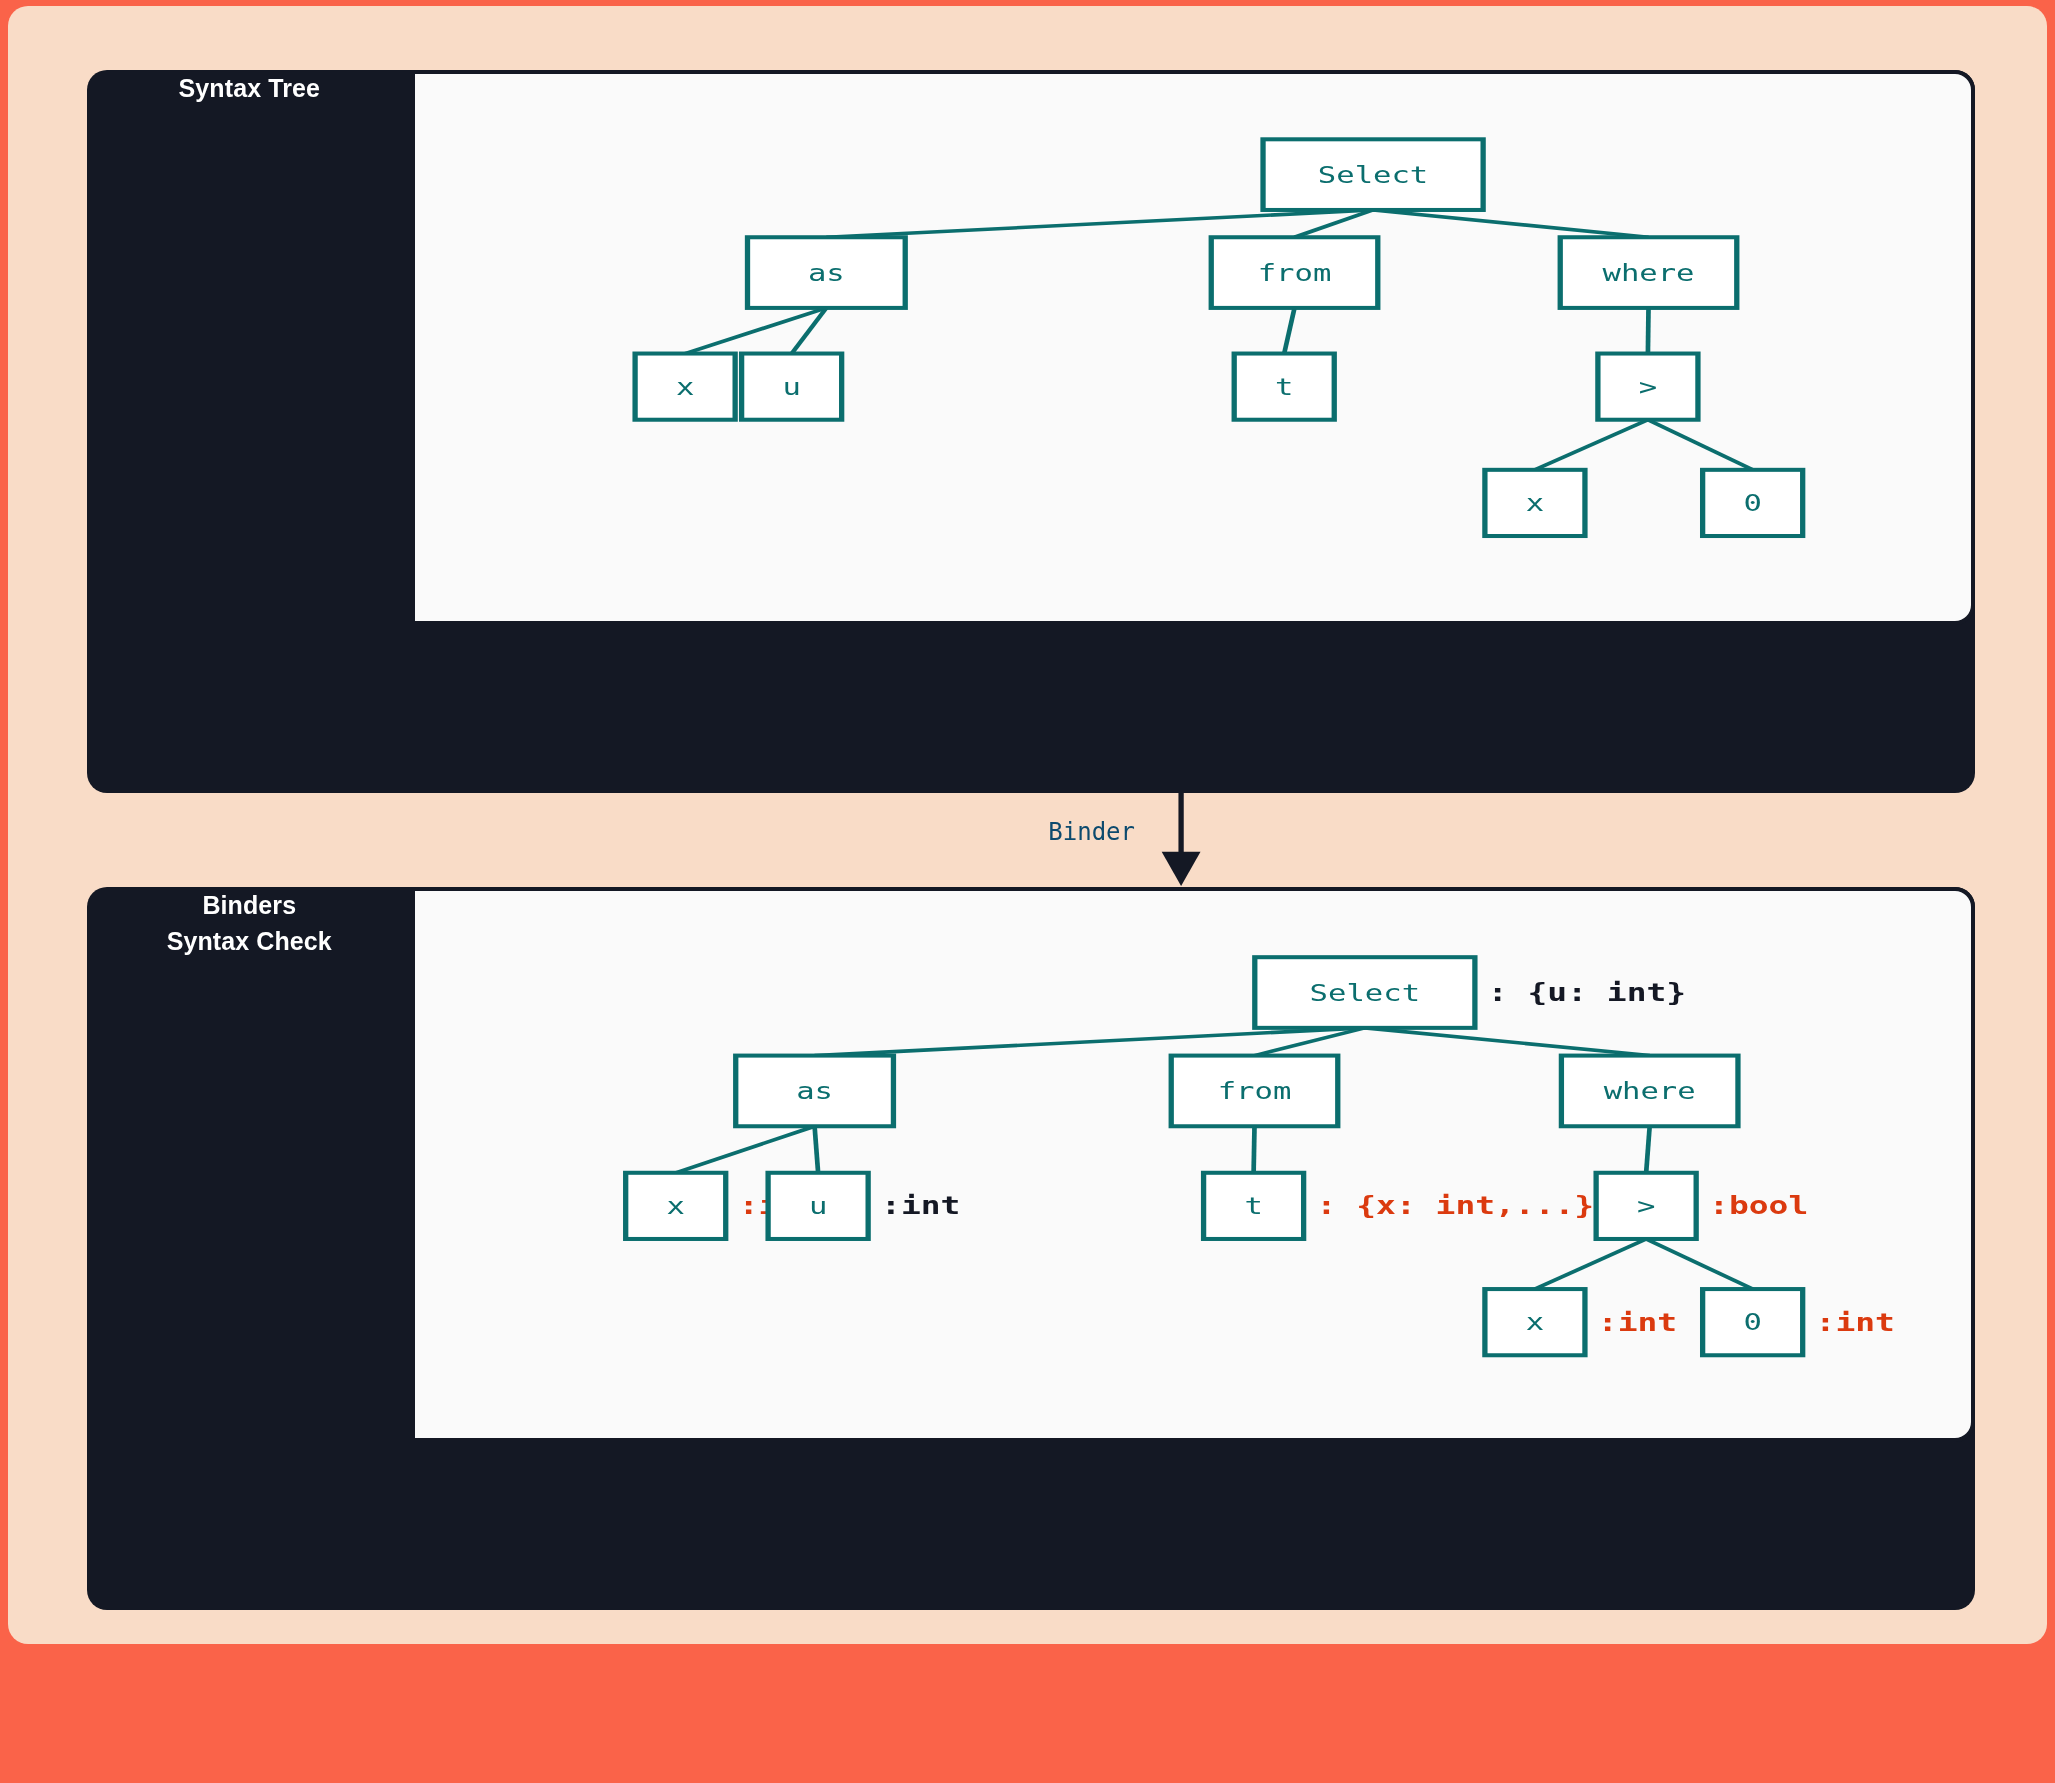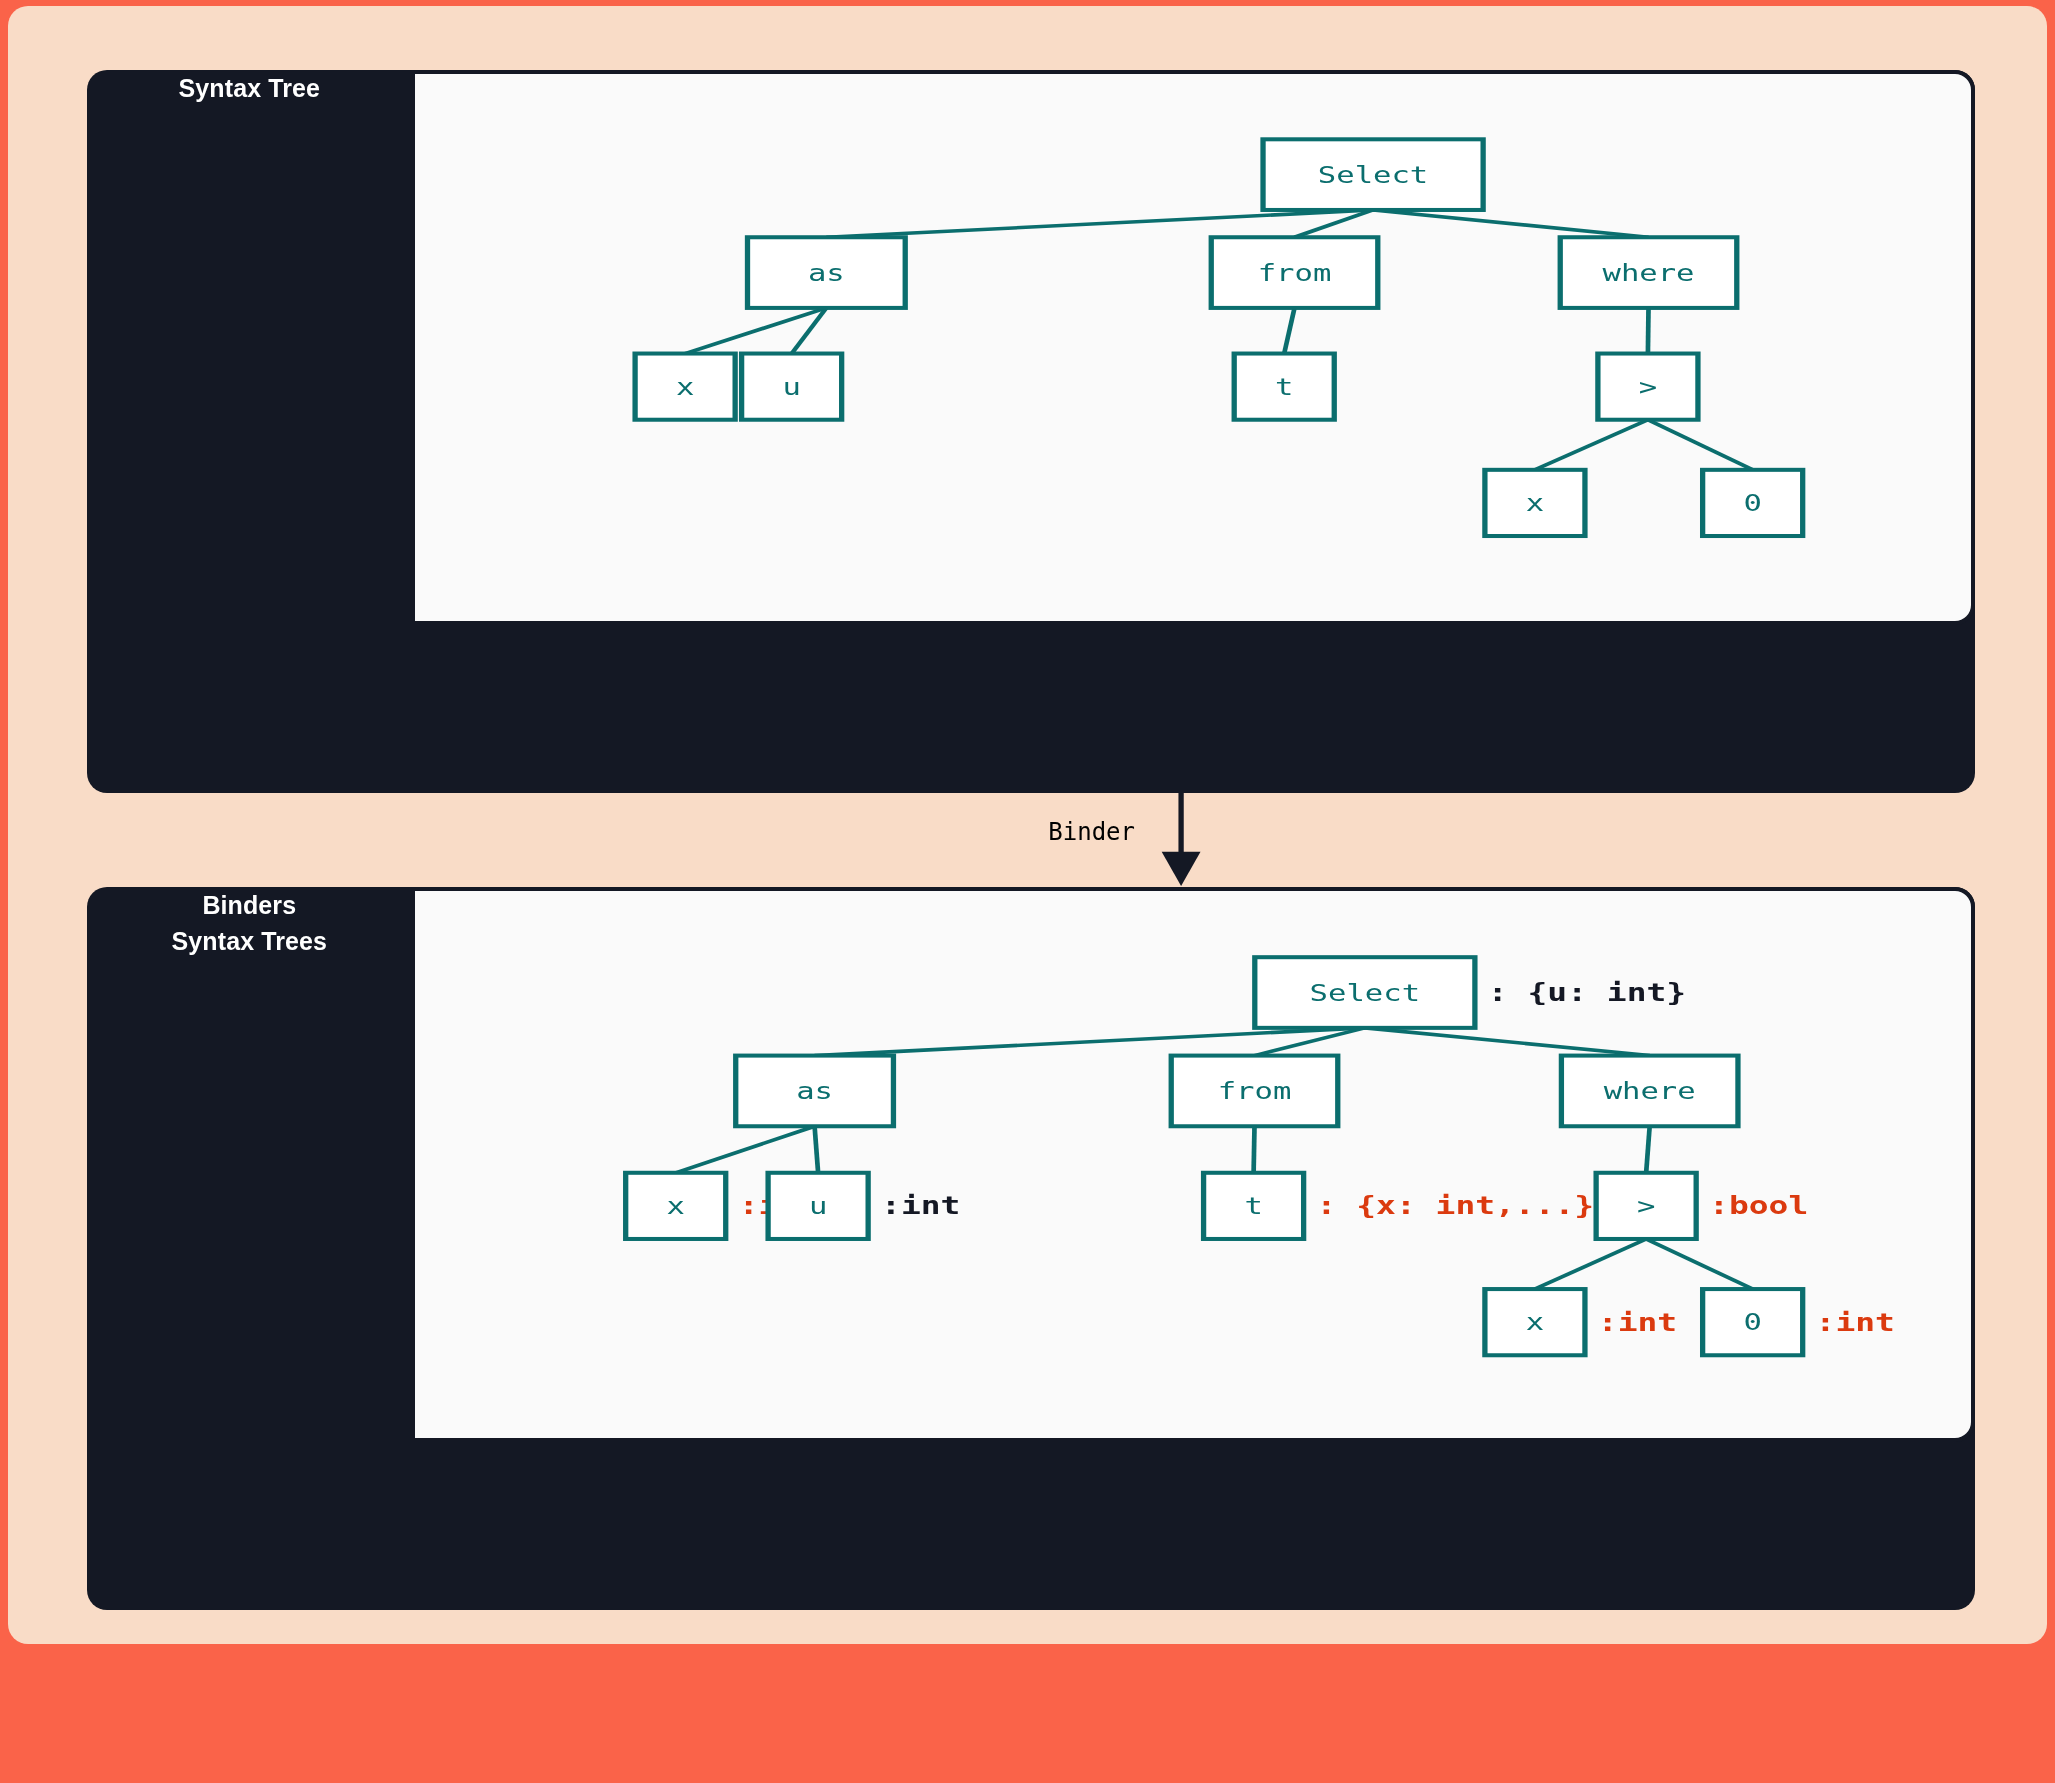--- a/index.html
+++ b/index.html
@@ -93,21 +93,21 @@
     top: 787px;
     width: 1888px;
     height: 93px;
   }
   #binder-label {
     position: absolute;
     left: 961px;
     top: 25px;
     font-family: "DejaVu Sans Mono", monospace;
     font-size: 24px;
-    color: #000000;
+    color: #0c4a6e;
     white-space: nowrap;
   }
 
   
   #footer {
     position: absolute;
     left: 0;
     bottom: 0;
     width: 2056px;
     height: 140px;
@@ -205,21 +205,21 @@
       <svg width="1888" height="93" viewBox="0 0 3192 158" style="position:absolute;left:0;top:0;">
         <line x1="1851" y1="0" x2="1851" y2="118" stroke="#141824" stroke-width="9"></line>
         <polygon points="1851,158 1818,100 1884,100" fill="#141824"></polygon>
       </svg>
     </div>
 
     <div class="panel panel-bottom">
       <div class="panel-label">
         <div>
           <span>Binders</span>
-          <span>Syntax Trees</span>
+          <span>Syntax Check</span>
         </div>
       </div>
       <div class="panel-canvas">
         <svg class="tree-svg" id="svg-tree-1" viewBox="0 0 2644 1223" preserveAspectRatio="none">
             <line x1="1614" y1="306" x2="679" y2="368" stroke="#0B6E6E" stroke-width="8"></line>
             <line x1="1614" y1="306" x2="1426.5" y2="368" stroke="#0B6E6E" stroke-width="8"></line>
             <line x1="1614" y1="306" x2="2098" y2="368" stroke="#0B6E6E" stroke-width="8"></line>
             <line x1="679" y1="526" x2="443" y2="630" stroke="#0B6E6E" stroke-width="8"></line>
             <line x1="679" y1="526" x2="685" y2="630" stroke="#0B6E6E" stroke-width="8"></line>
             <line x1="1426.5" y1="526" x2="1425" y2="630" stroke="#0B6E6E" stroke-width="8"></line>

